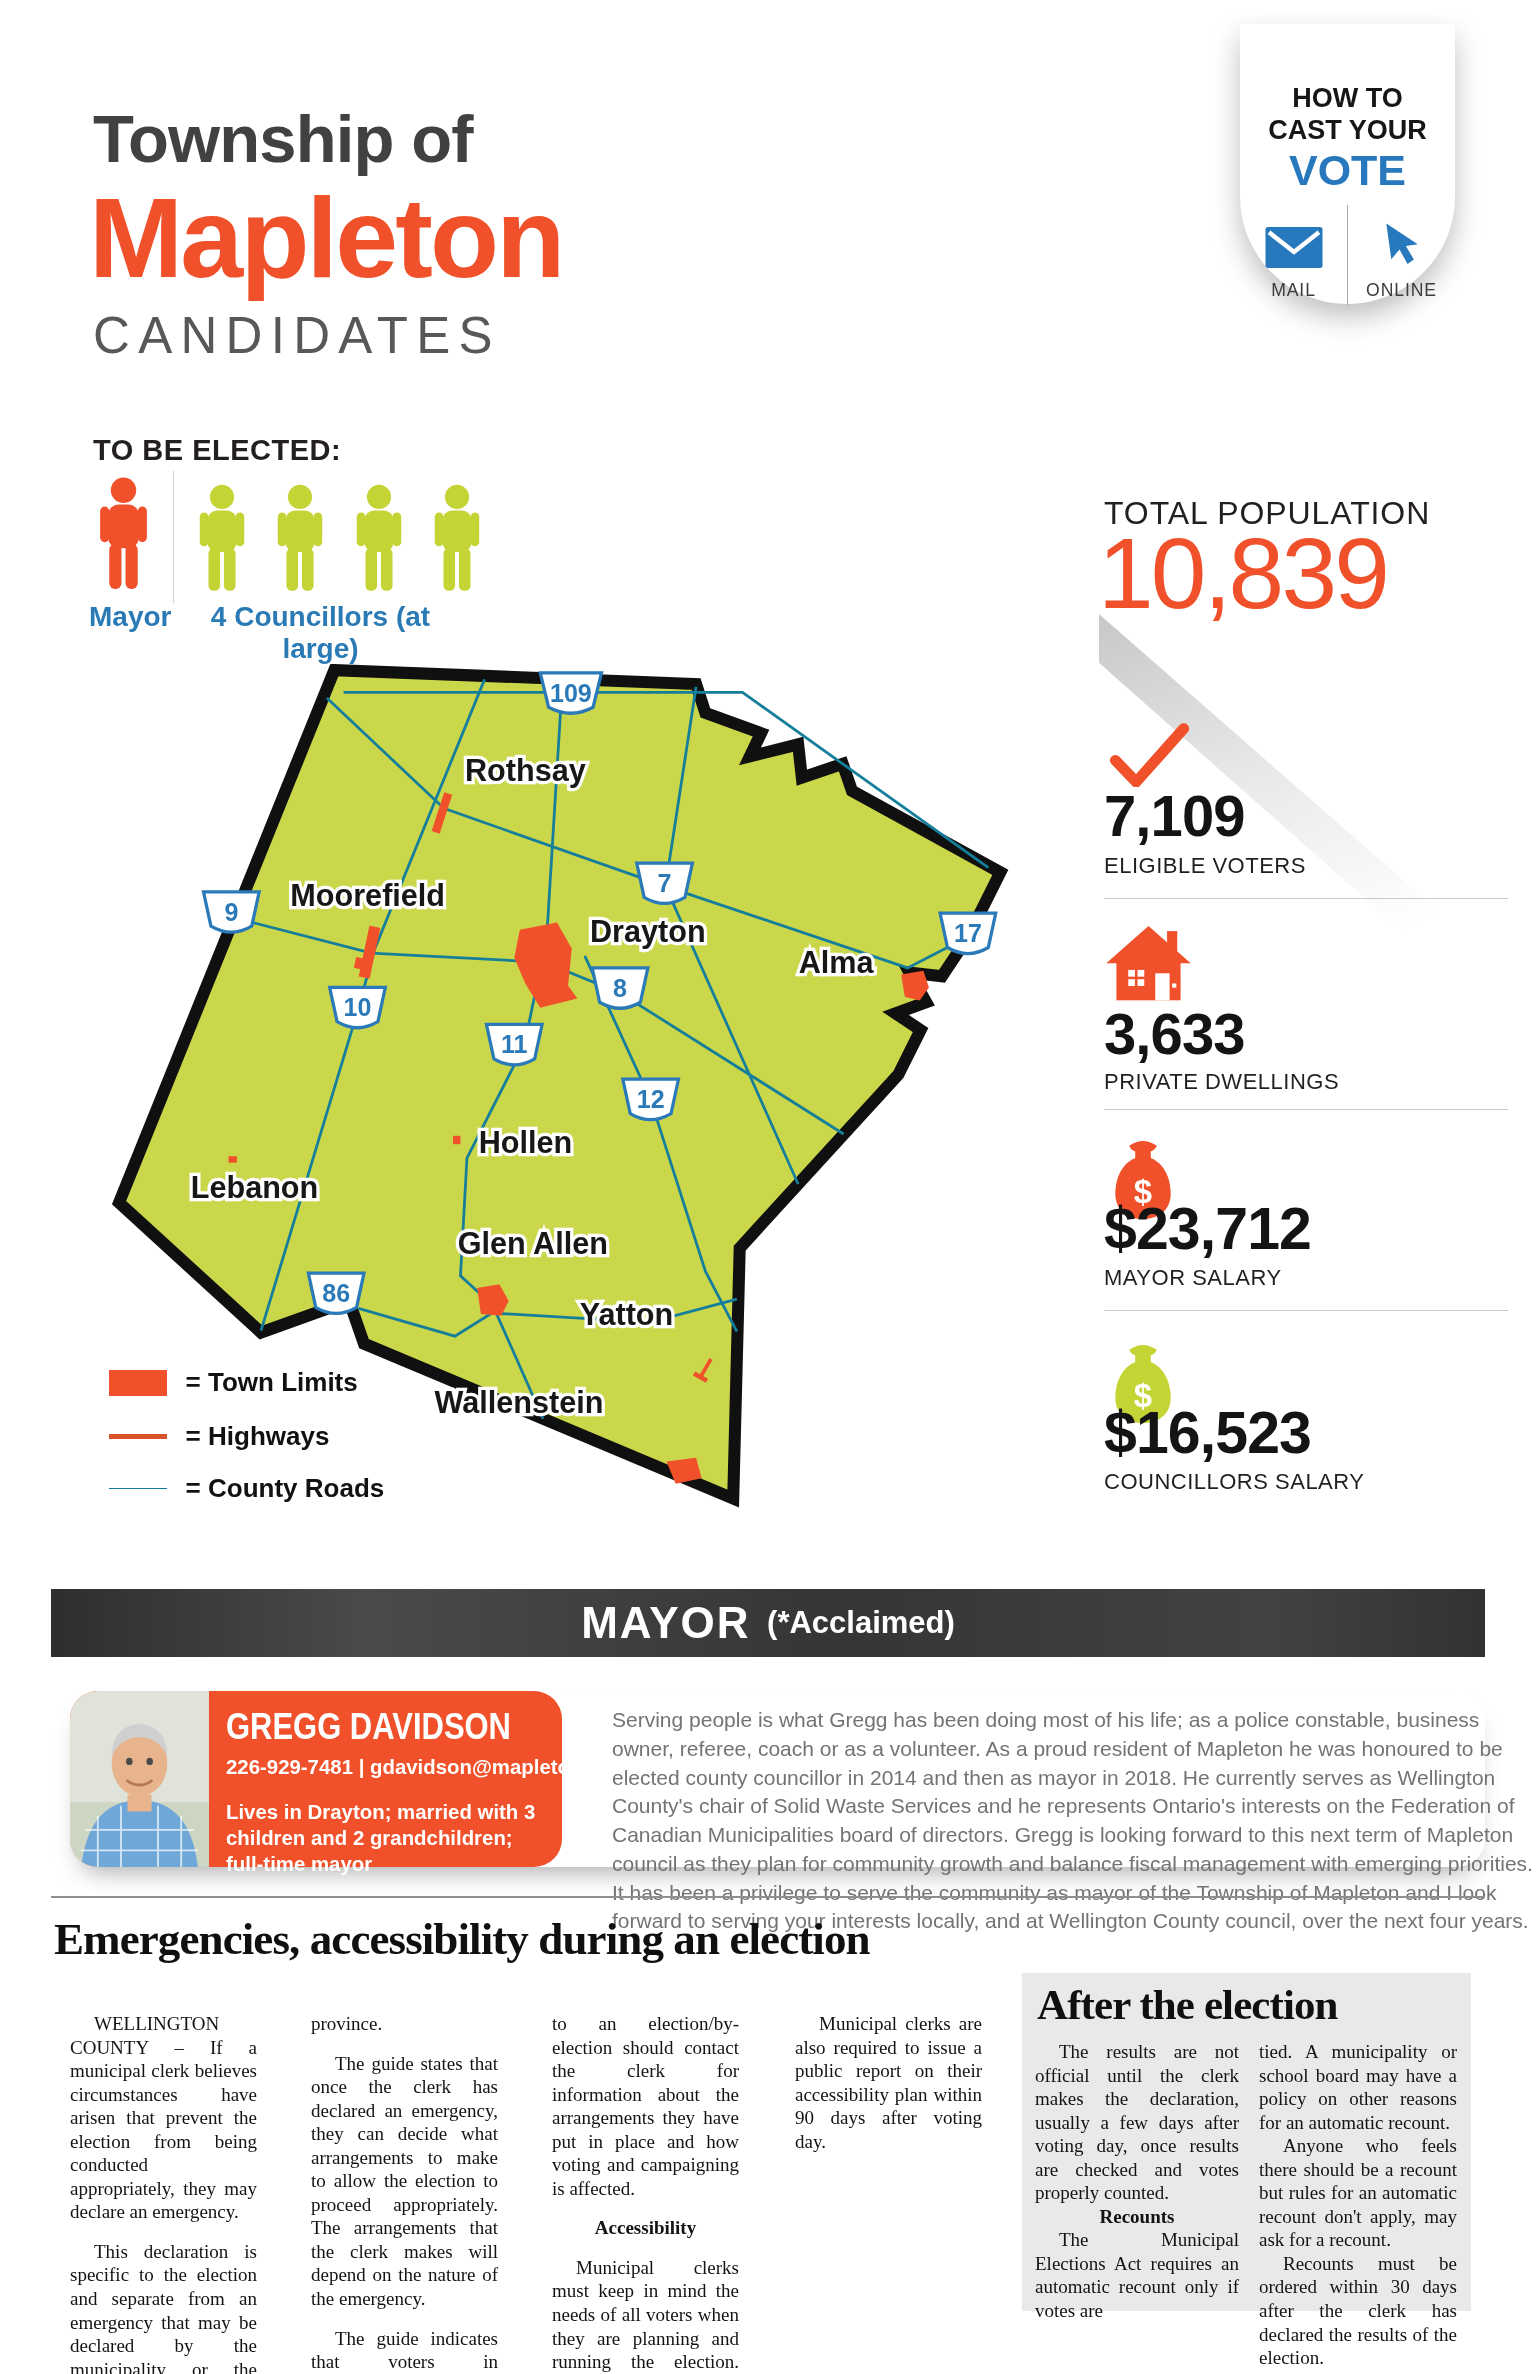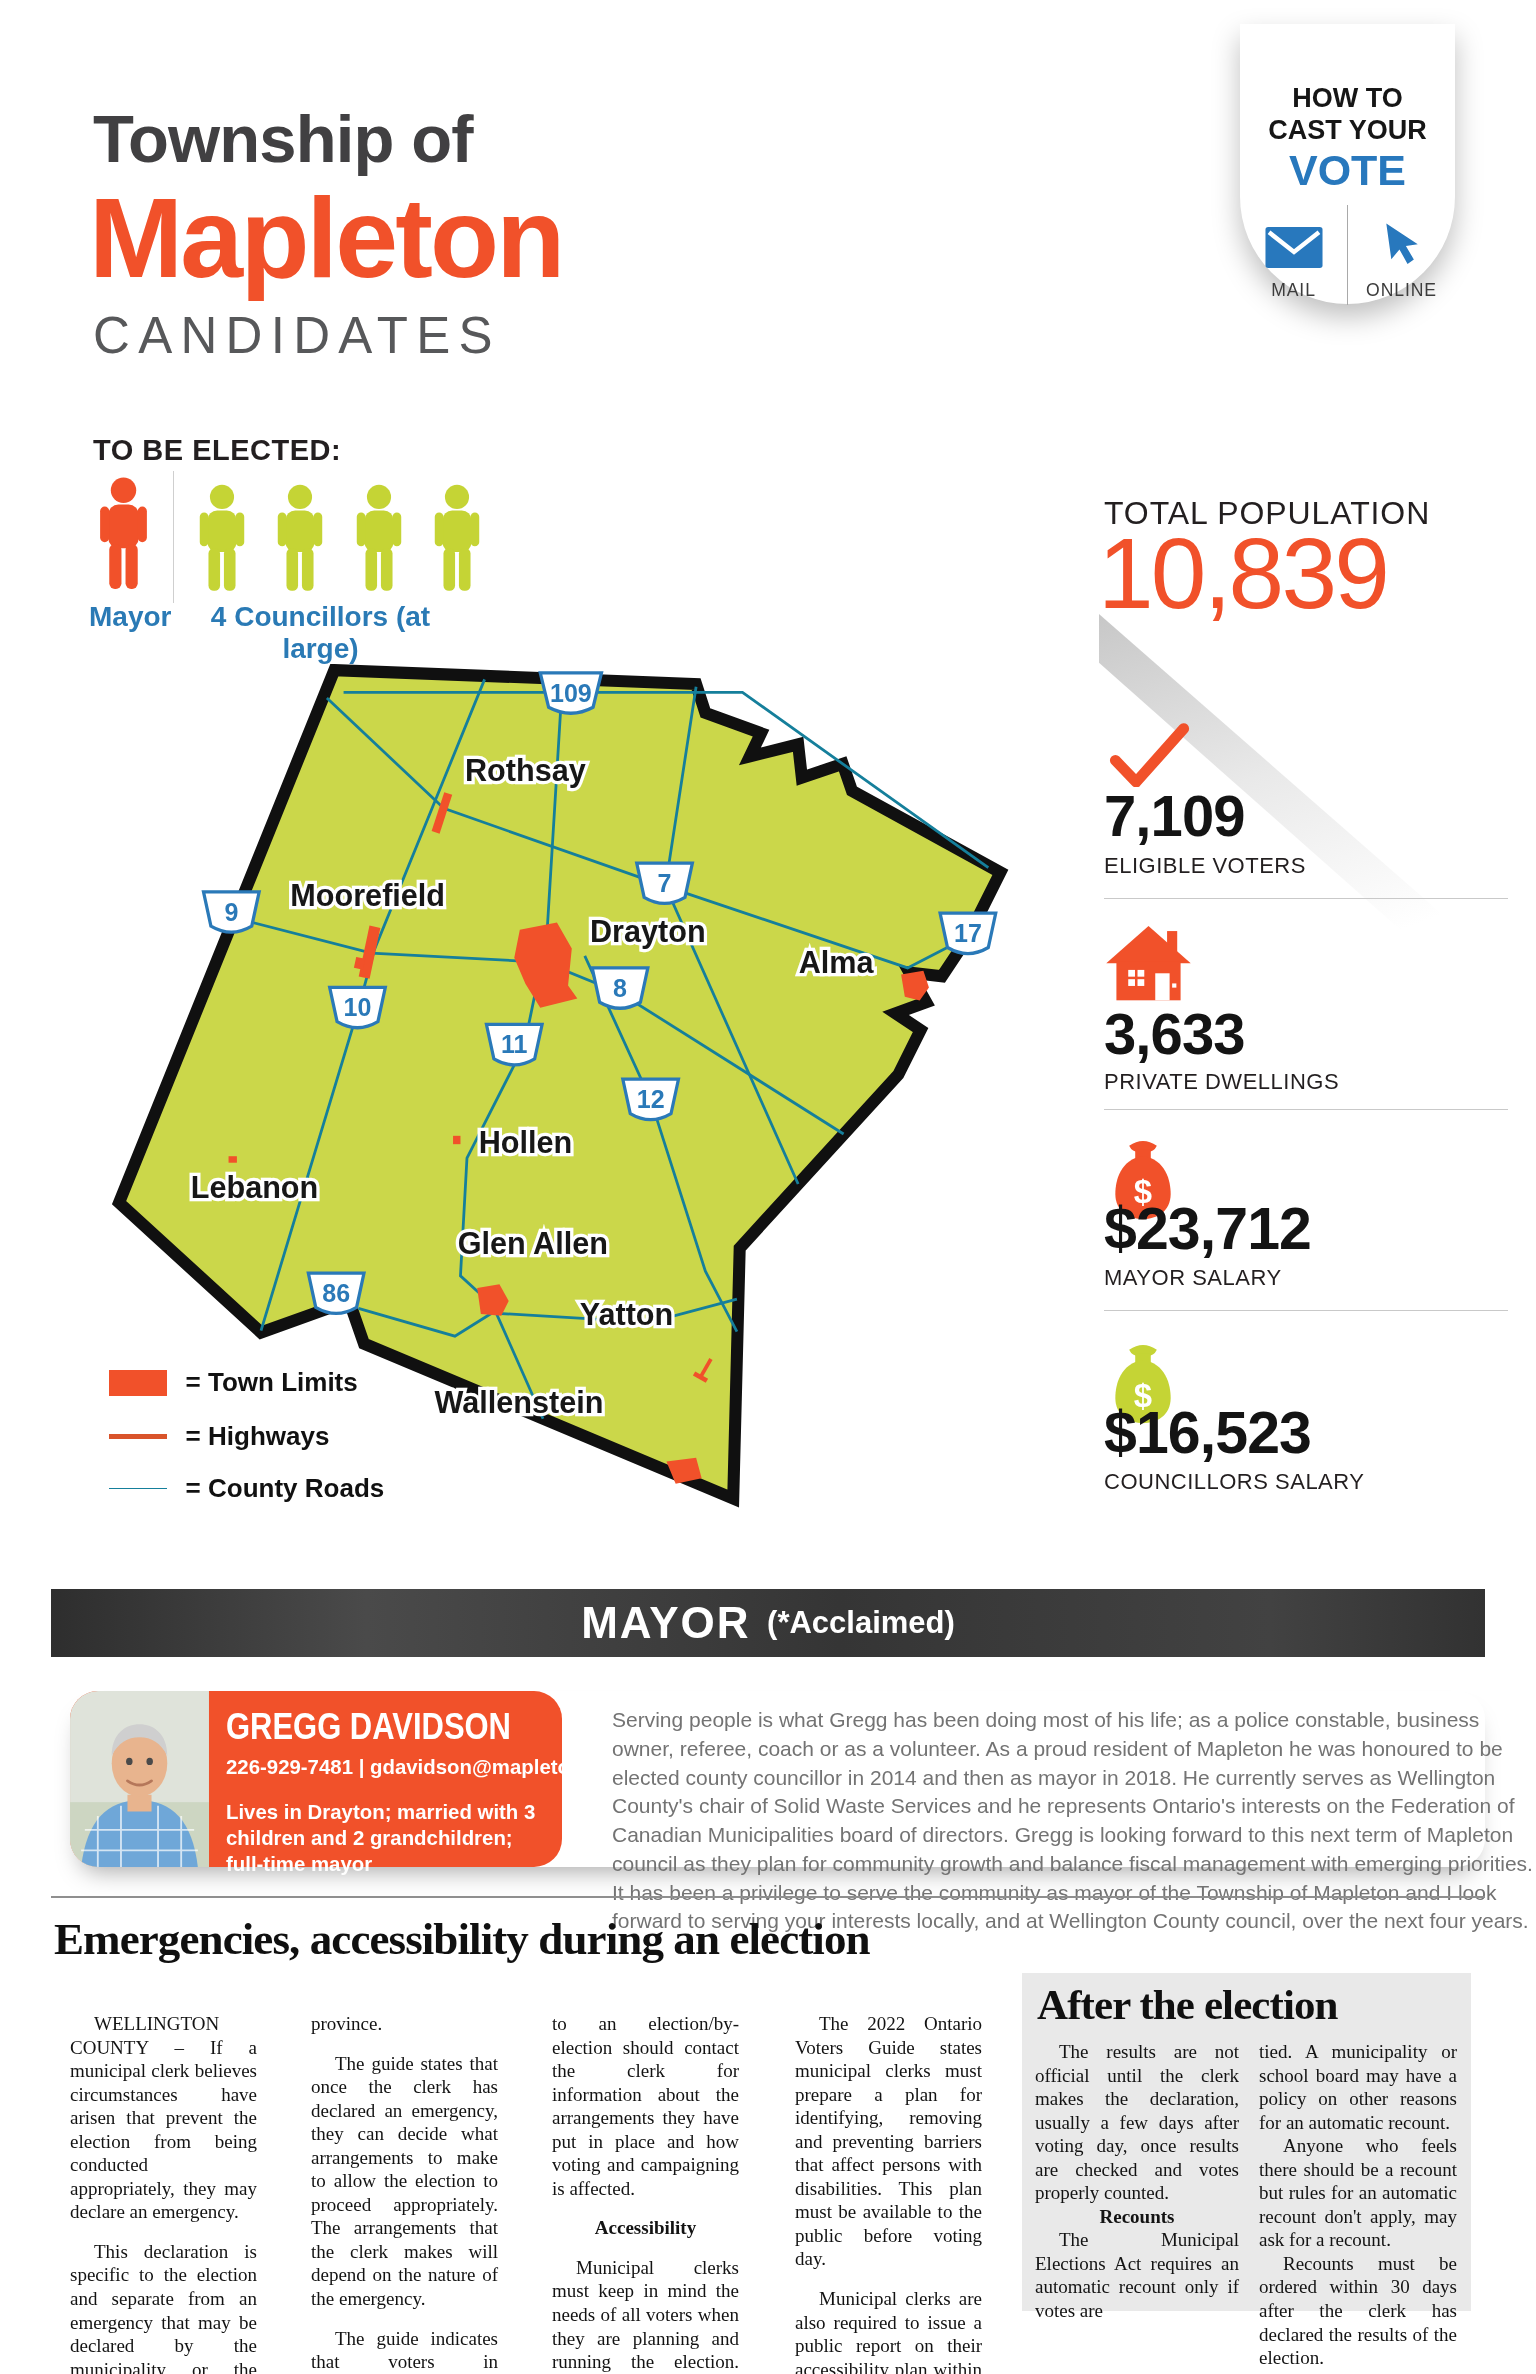--- a/index.html
+++ b/index.html
@@ -383,21 +383,20 @@
     <p class="cont">province.</p>
     <p>The guide states that once the clerk has declared an emergency, they can decide what arrangements to make to allow the election to proceed appropriately. The arrangements that the clerk makes will depend on the nature of the emergency.</p>
     <p>The guide indicates that voters in municipalities where an emergency has been declared in relation</p>
   </div>
 <div class="abs col" style="left:536px;">
     <p class="cont">to an election/by-election should contact the clerk for information about the arrangements they have put in place and how voting and campaigning is affected.</p>
     <div class="subhead">Accessibility</div>
     <p>Municipal clerks must keep in mind the needs of all voters when they are planning and running the election. The clerk must also ensure that voting places are accessible.</p>
   </div>
 <div class="abs col" style="left:779px;">
-    <p>The 2022 Ontario Voters Guide states municipal clerks must prepare a plan for identifying, removing and preventing barriers that affect persons with disabilities. This plan must be available to the public before voting day.</p>
     <p>Municipal clerks are also required to issue a public report on their accessibility plan within 90 days after voting day.</p>
   </div>
 
 <div class="abs after-box">
   <div class="after-head">After the election</div>
   <div class="after-col" style="left:13px;width:204px;">
       <p>The results are not official until the clerk makes the declaration, usually a few days after voting day, once results are checked and votes properly counted.</p>
       <div class="subhead">Recounts</div>
       <p>The Municipal Elections Act requires an automatic recount only if votes are</p>
     </div>

